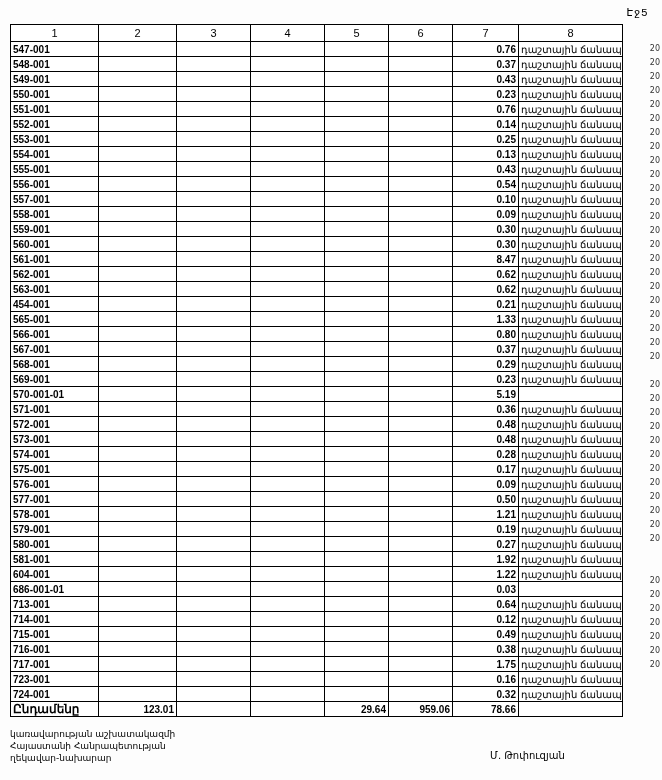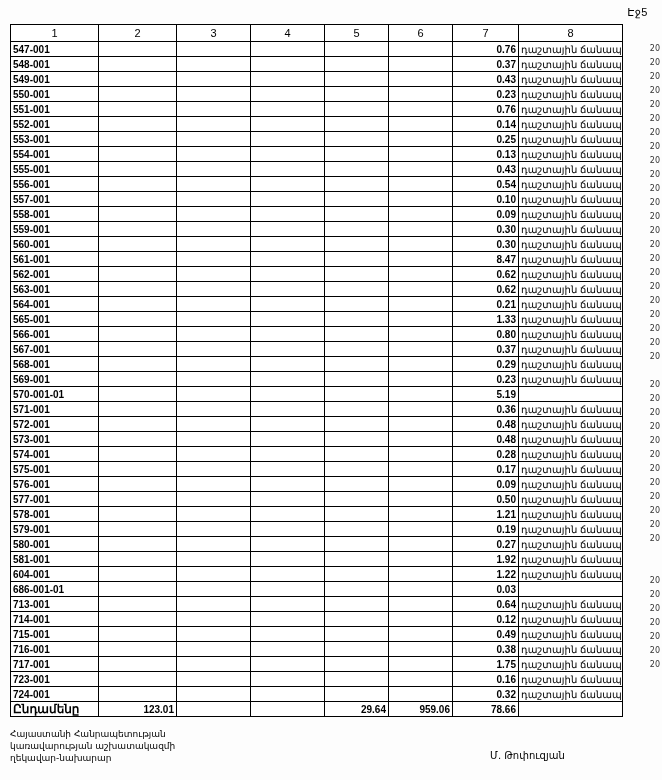--- a/index.html
+++ b/index.html
@@ -19,21 +19,21 @@
     position: relative;
     width: 662px;
     height: 780px;
     background: #fdfdfd;
   }
   .page-label {
     position: absolute;
     top: 6px;
     right: 14px;
     font-size: 11px;
-    font-family: Liberation Sans, sans-serif;
+    font-family: Liberation Mono, monospace;
     letter-spacing: 0.5px;
   }
   .table-wrap {
     position: absolute;
     top: 24px;
     left: 10px;
     width: 622px;
   }
   table.main {
     border-collapse: collapse;
@@ -319,21 +319,21 @@
             <td class="code">563-001</td>
             <td class="num"></td>
             <td class="num"></td>
             <td class="num"></td>
             <td class="num"></td>
             <td class="num"></td>
             <td class="num">0.62</td>
             <td class="desc">դաշտային ճանապարհի</td>
           </tr>
           <tr>
-            <td class="code">564-001</td>
+            <td class="code">454-001</td>
             <td class="num"></td>
             <td class="num"></td>
             <td class="num"></td>
             <td class="num"></td>
             <td class="num"></td>
             <td class="num">0.21</td>
             <td class="desc">դաշտային ճանապարհի</td>
           </tr>
           <tr>
             <td class="code">565-001</td>
@@ -653,21 +653,21 @@
       <div class="side-mark">20</div>
       <div class="side-mark">20</div>
       <div class="side-mark">20</div>
       <div class="side-mark">20</div>
       <div class="side-mark">20</div>
       <div class="side-mark">20</div>
     </div>
 
   <div class="footer">
     <div class="org">
+      <div>կառավարության աշխատակազմի</div>
       <div>Հայաստանի Հանրապետության</div>
-      <div>կառավարության աշխատակազմի</div>
       <div>ղեկավար-նախարար</div>
     </div>
     <div class="sign">Մ. Թոփուզյան</div>
     <div class="clear"></div>
   </div>
 
 </div>
 
 </body></html>

